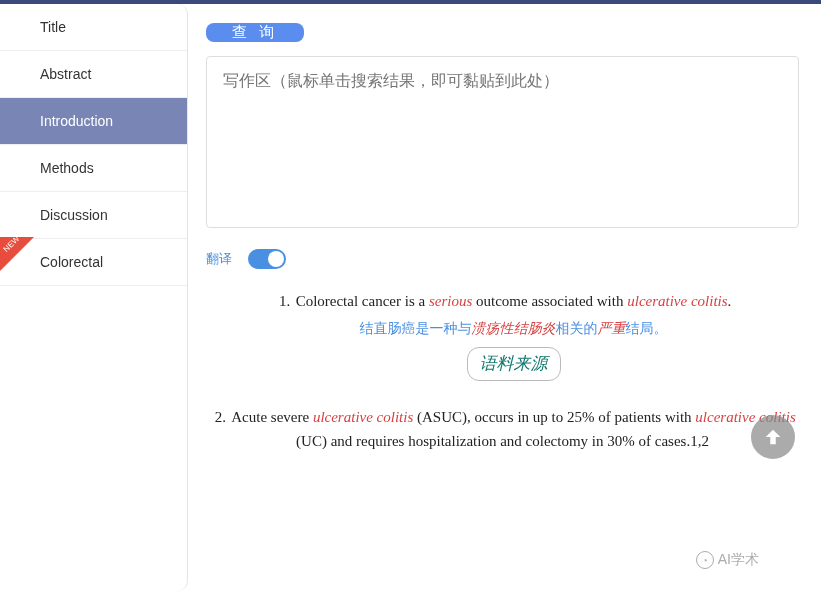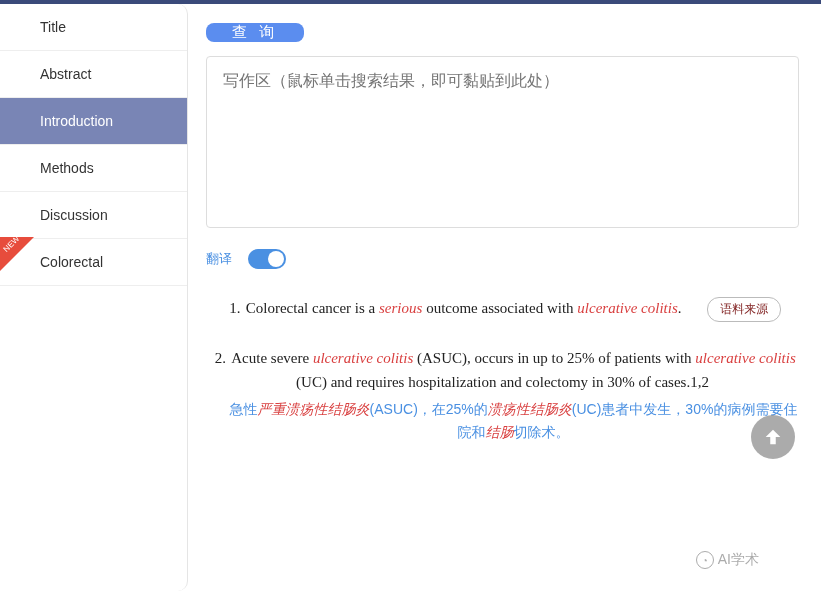--- a/index.html
+++ b/index.html
@@ -20,21 +20,21 @@
 .translate-row { display: flex; align-items: center; gap: 16px; margin: 18px 0 20px 0; }
 .translate-label { color: #4a90e2; font-size: 13px; }
 .toggle { width: 38px; height: 20px; background: #4a90e2; border-radius: 10px; position: relative; cursor: pointer; }
 .toggle::after { content: ''; position: absolute; width: 16px; height: 16px; background: #fff; border-radius: 50%; top: 2px; right: 2px; }
 .result { margin-bottom: 24px; font-size: 15px; line-height: 1.6; text-align: center; }
 .result-number { display: inline-block; width: 22px; }
 .result-en { color: #222; font-family: Georgia, serif; }
 .result-en .hl { color: #d94040; font-style: italic; }
 .result-zh { color: #4a90e2; margin-left: 22px; margin-top: 4px; font-size: 14px; }
 .result-zh .hl { color: #d94040; font-style: italic; }
-.source-btn { margin-left: 22px; margin-top: 8px; display: inline-block; border: 1px solid #bbb; border-radius: 12px; padding: 2px 12px; font-size: 12px; color: #7f1d1d; cursor: pointer; }
+.source-btn { margin-left: 22px; margin-top: 8px; display: inline-block; border: 1px solid #bbb; border-radius: 12px; padding: 2px 12px; font-size: 17px; color: #0f766e; cursor: pointer; font-style: italic; }
 .scroll-top { position: absolute; right: 26px; bottom: 132px; width: 44px; height: 44px; background: #888; border-radius: 50%; display: flex; align-items: center; justify-content: center; cursor: pointer; opacity: 0.7; }
 .scroll-top svg { fill: #fff; }
 .watermark { position: absolute; right: 62px; bottom: 22px; color: #888; font-size: 14px; display: flex; align-items: center; gap: 4px; opacity: 0.7; }
 .watermark-icon { width: 18px; height: 18px; border: 1px solid #888; border-radius: 50%; display: flex; align-items: center; justify-content: center; font-size: 10px; }
 </style>
 </head>
 <body>
 
 <div class="topbar"></div>
 <div class="container">
@@ -65,30 +65,30 @@
 
     <div class="translate-row">
       <span class="translate-label">翻译</span>
       <div class="toggle"></div>
     </div>
 
     <div class="result">
       <span class="result-en">
         <span class="result-number">1.</span><span>Colorectal cancer is a </span><span class="hl">serious</span><span> outcome associated with </span><span class="hl">ulcerative colitis</span><span>.</span>
       </span>
+      <div class="result-zh">
+        <span>结直肠癌是一种与</span><span class="hl">溃疡性结肠炎</span><span>相关的</span><span class="hl">严重</span><span>结局。</span>
+      </div>
       <div class="source-btn">语料来源</div>
     </div>
 
     <div class="result">
       <span class="result-en">
         <span class="result-number">2.</span><span>Acute severe </span><span class="hl">ulcerative colitis</span><span> (ASUC), occurs in up to 25% of patients with </span><span class="hl">ulcerative colitis</span><span> (UC) and requires hospitalization and colectomy in 30% of cases.1,2</span>
       </span>
-      <div class="result-zh">
-        <span>急性</span><span class="hl">严重溃疡性结肠炎</span><span>(ASUC)，在25%的</span><span class="hl">溃疡性结肠炎</span><span>(UC)患者中发生，30%的病例需要住院和</span><span class="hl">结肠</span><span>切除术。</span>
-      </div>
     </div>
   </div>
 </div>
 
 <div class="scroll-top">
   <svg width="22" height="22" viewBox="0 0 24 24">
       <path d="M12 4l-8 8h5v8h6v-8h5z"></path>
     </svg>
 </div>
 

